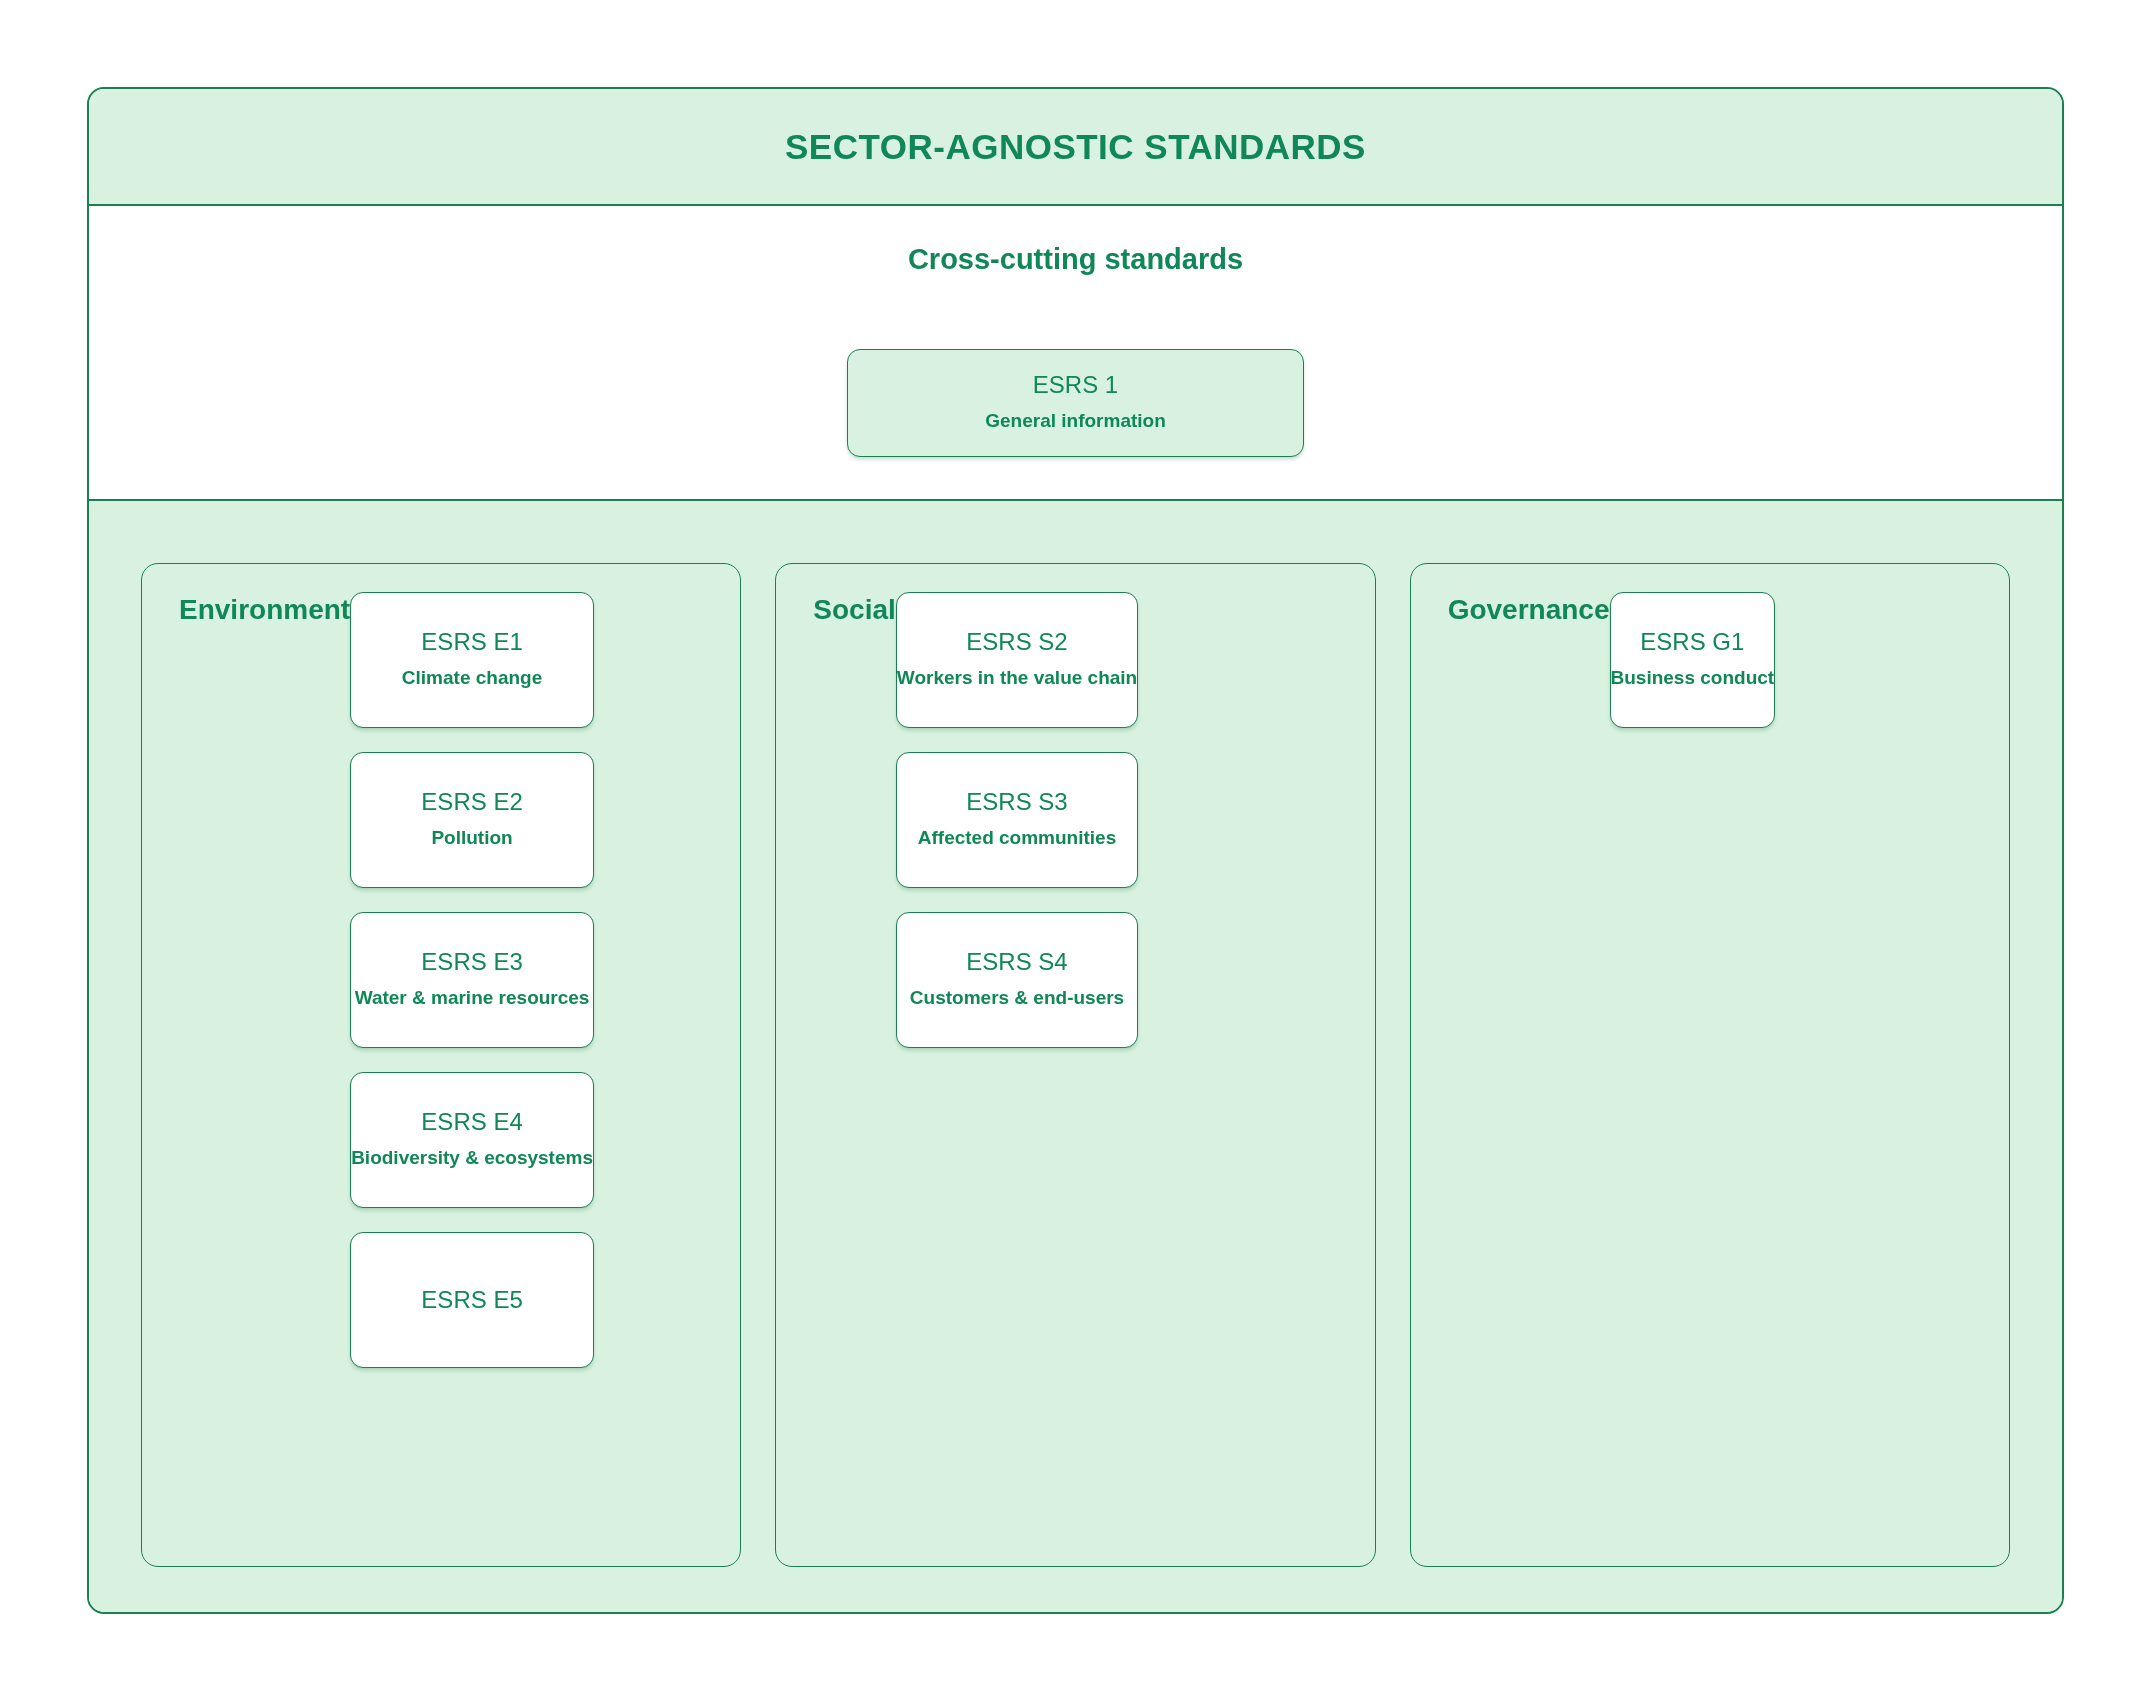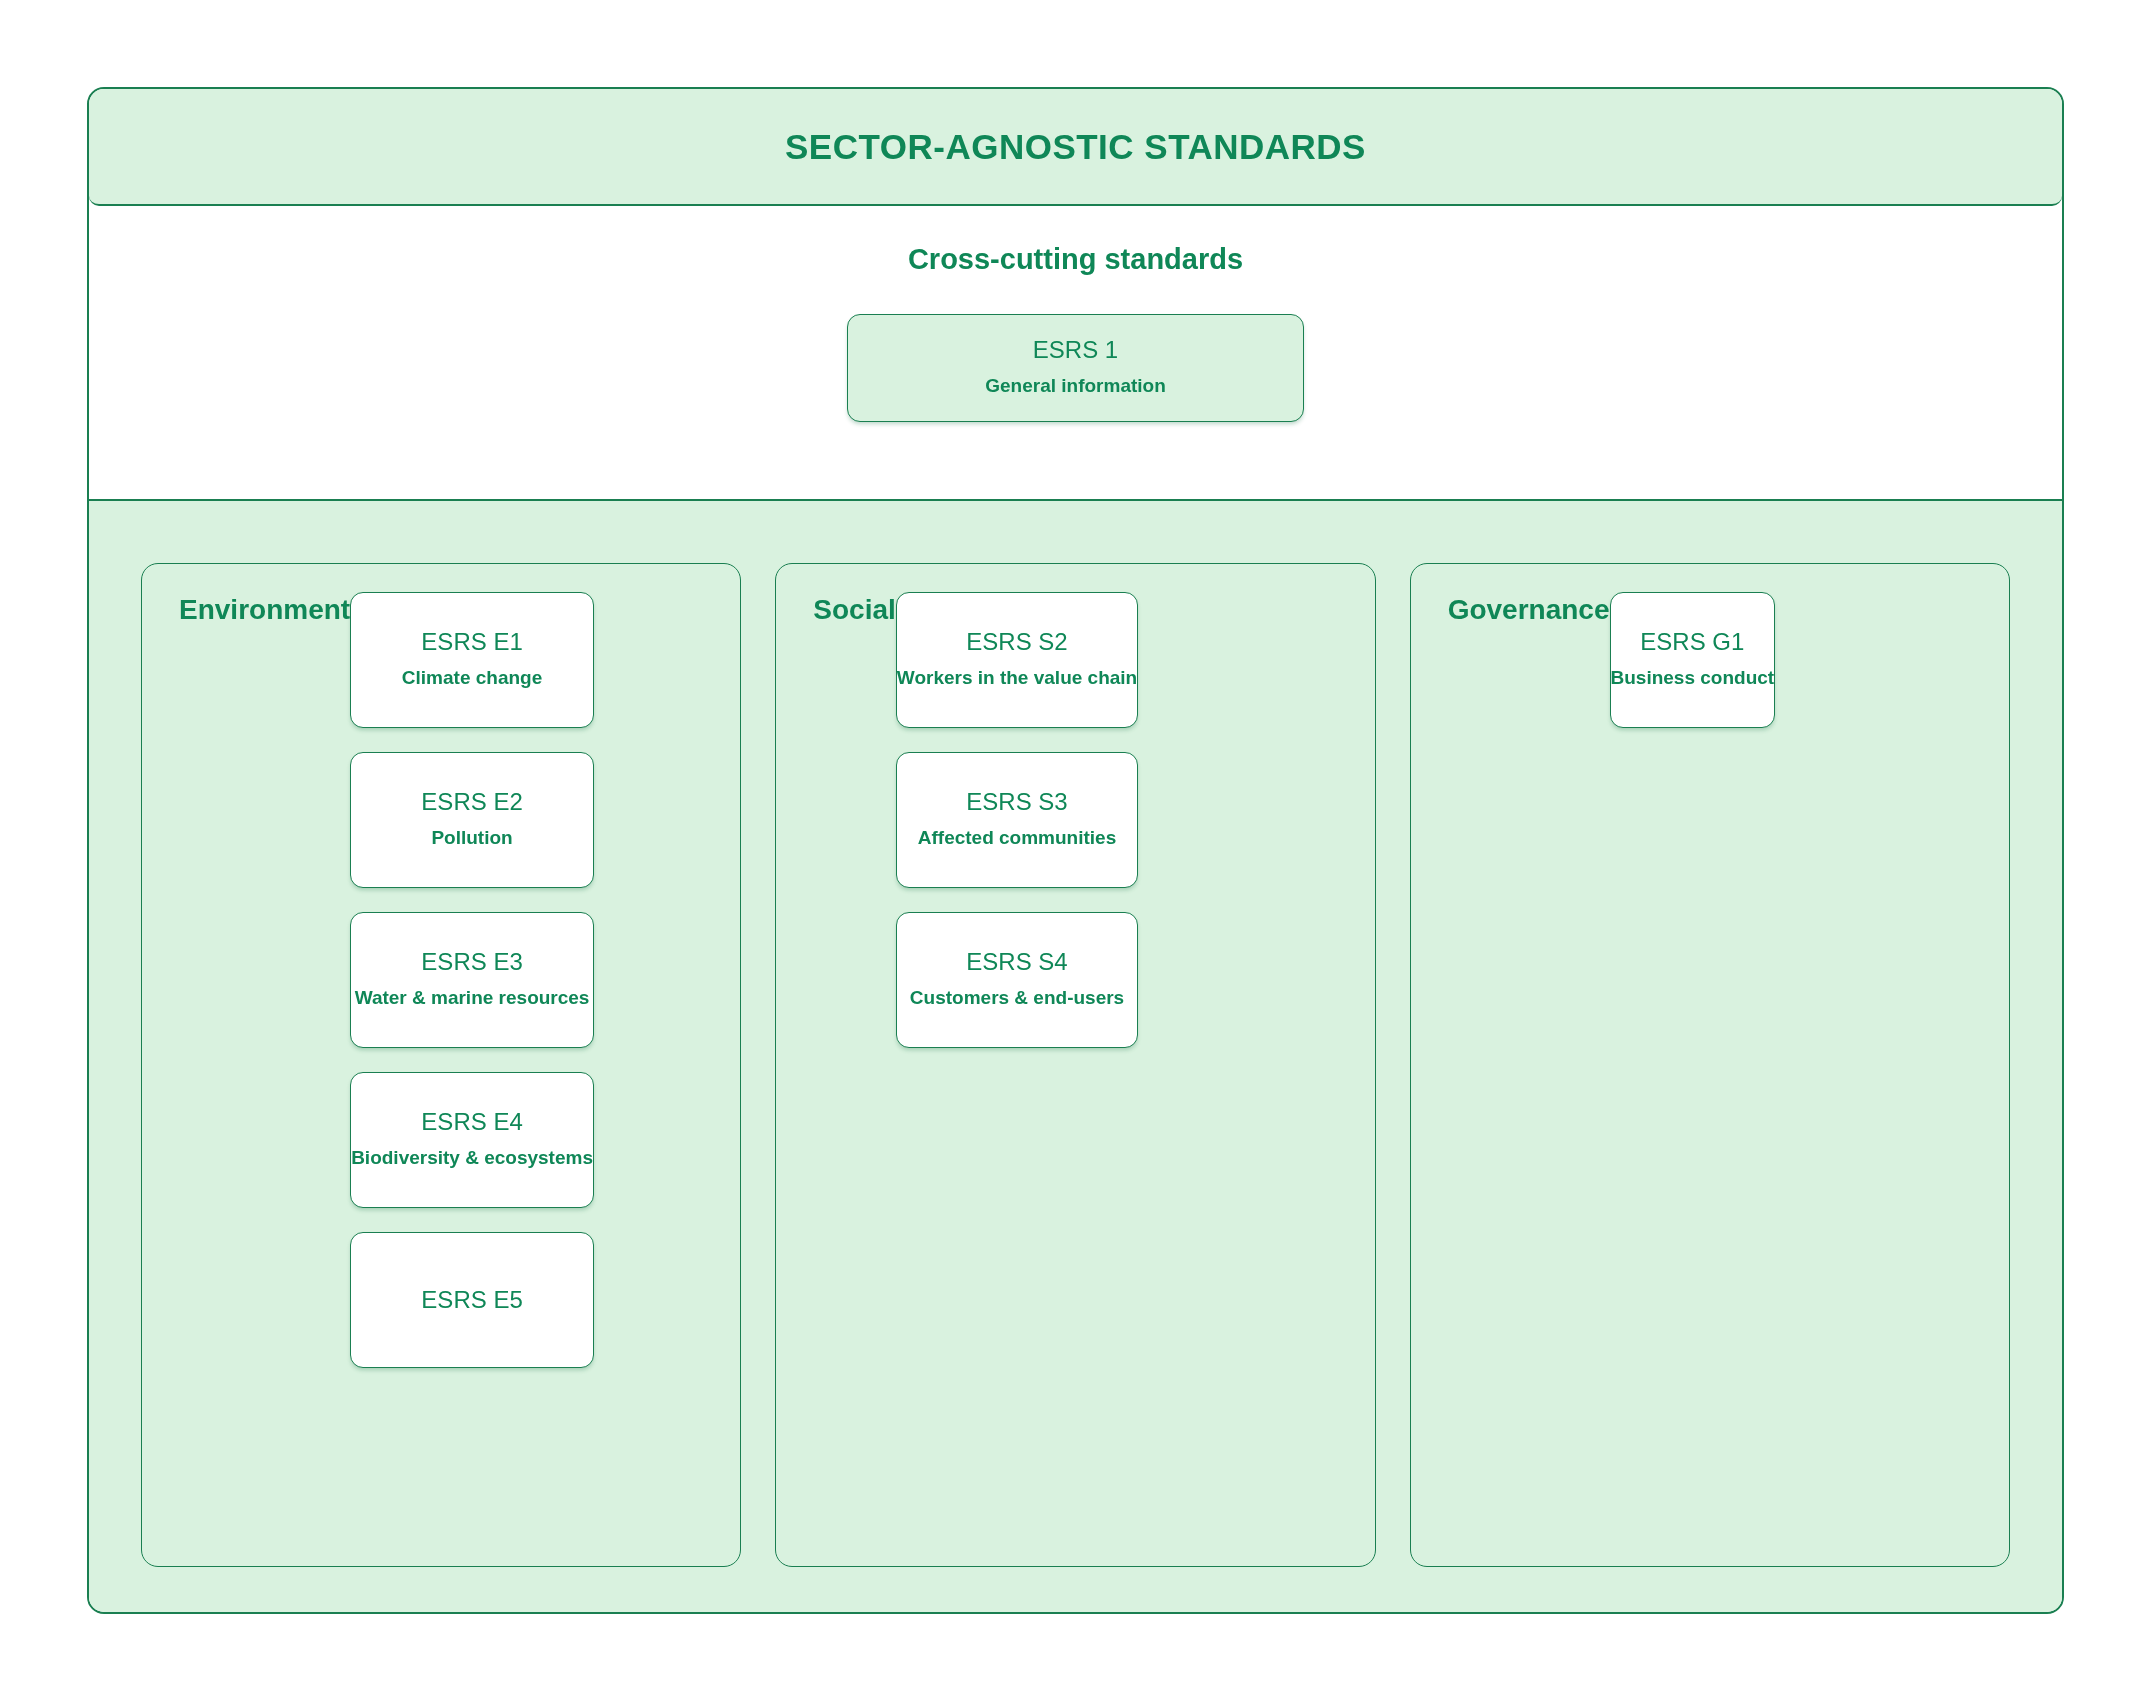--- a/index.html
+++ b/index.html
@@ -29,21 +29,21 @@
     background:var(--white);
     display:flex;
     flex-direction:column;
   }
   
   .board-header{
     height:117px;
     flex:0 0 117px;
     background:var(--light-green);
     border-bottom:2.3px solid var(--green-border);
-    display:flex;align-items:center;justify-content:center;border-radius:10px;
+    display:flex;align-items:center;justify-content:center;
   }
   .board-title{
     font-size:35px;
     font-weight:700;
     letter-spacing:0.5px;
     color:var(--green-text);
   }
   
   .cross{
     height:295px;
@@ -52,21 +52,21 @@
     border-bottom:2.3px solid var(--green-border);
     display:flex;flex-direction:column;align-items:center;
   }
   .section-heading{
     margin-top:37px;
     font-size:29px;
     font-weight:700;
     color:var(--green-text);
   }
   .cross-boxes{
-    margin-top:38px;
+    margin-top:73px;
     display:flex;
     gap:70px;
     justify-content:center;
   }
   .box{
     display:flex;
     flex-direction:column;
     align-items:center;
     justify-content:center;
     border:1.9px solid var(--green-border);

